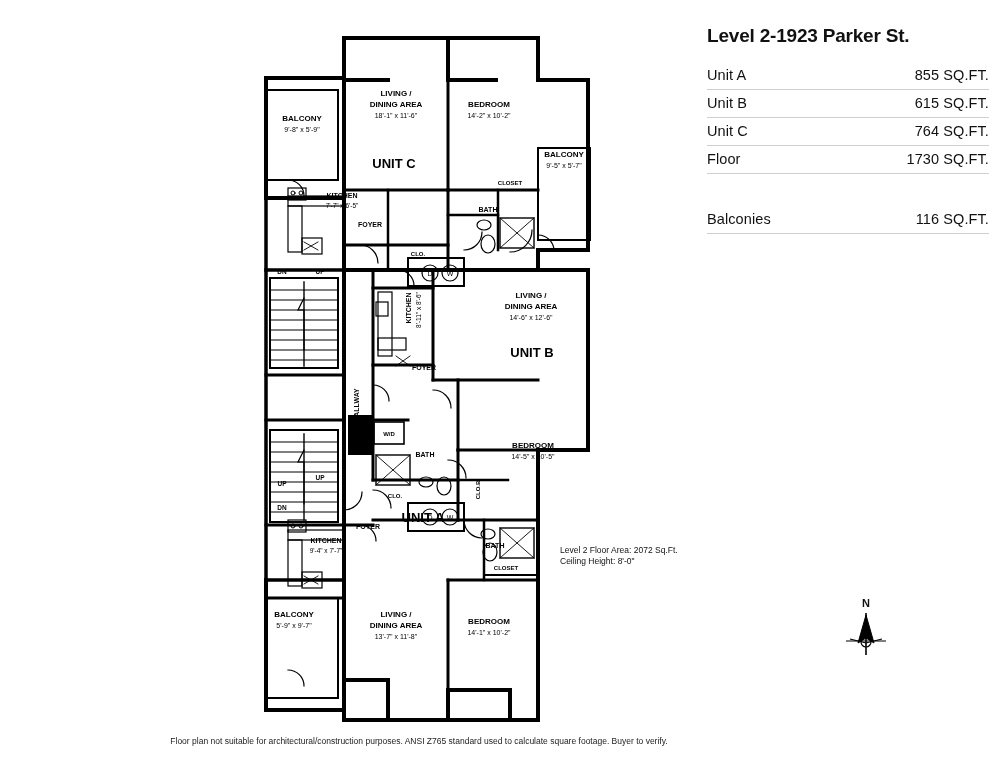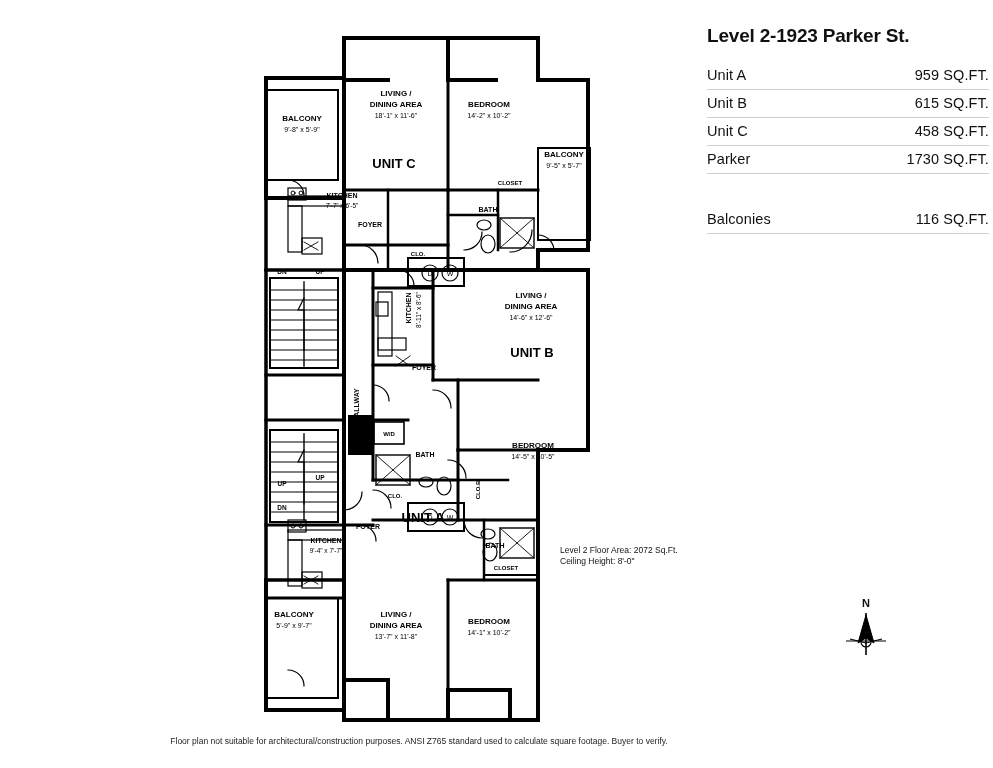--- a/index.html
+++ b/index.html
@@ -336,32 +336,32 @@
   <div>Ceiling Height: 8'-0"</div>
 </div>
 
 <div class="legend">
   <div class="legend-title">
     <div>Level 2-1923 Parker St.</div>
   </div>
 
   <div class="legend-row">
     <span class="lbl">Unit A</span>
-    <span class="val">959 SQ.FT.</span>
+    <span class="val">855 SQ.FT.</span>
   </div>
   <div class="legend-row">
     <span class="lbl">Unit B</span>
     <span class="val">615 SQ.FT.</span>
   </div>
   <div class="legend-row">
     <span class="lbl">Unit C</span>
-    <span class="val">458 SQ.FT.</span>
-  </div>
-  <div class="legend-row">
-    <span class="lbl">Parker</span>
+    <span class="val">764 SQ.FT.</span>
+  </div>
+  <div class="legend-row">
+    <span class="lbl">Floor</span>
     <span class="val">1730 SQ.FT.</span>
   </div>
 
   <div class="legend-gap"></div>
 
 
   <div class="legend-gap"></div>
 
   <div class="legend-row">
     <span class="lbl">Balconies</span>

